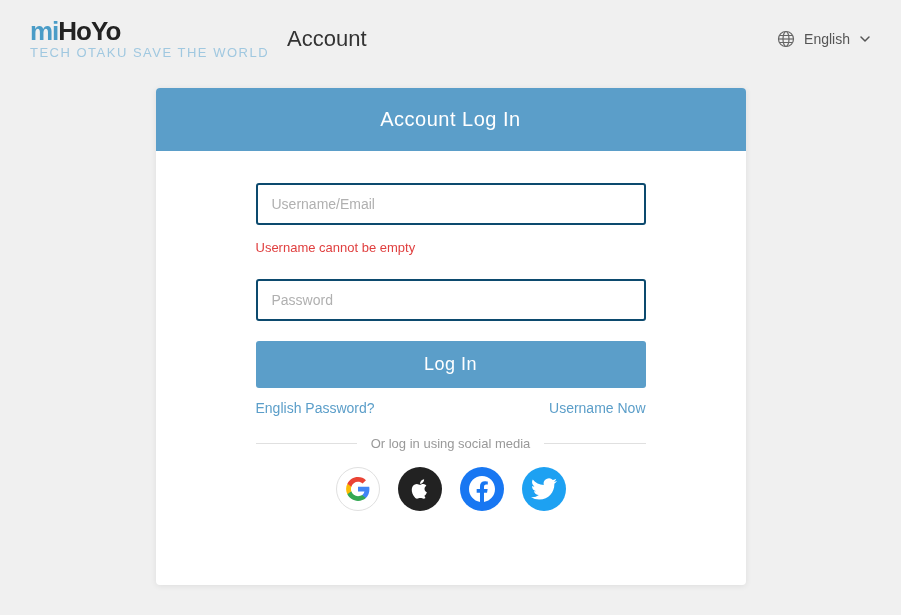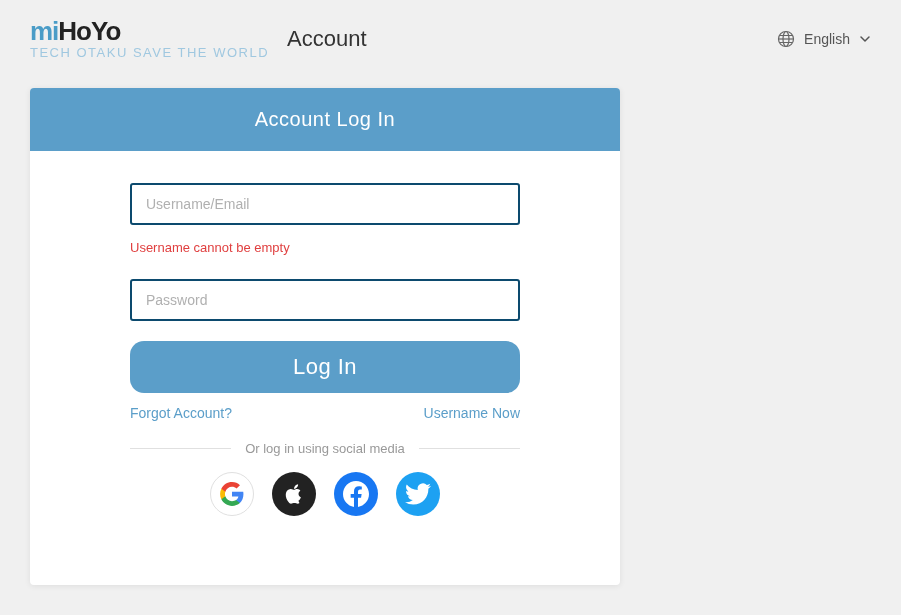--- a/index.html
+++ b/index.html
@@ -65,20 +65,21 @@
       cursor: pointer;
     }
     .globe-icon {
       width: 18px;
       height: 18px;
     }
     
     .main-content {
       flex: 1;
       display: flex;
+      justify-content: center;
       padding: 10px 30px 30px;
     }
     .card {
       background: #fff;
       width: 590px;
       border-radius: 4px;
       overflow: hidden;
       box-shadow: 0 1px 6px rgba(0,0,0,0.08);
     }
     .card-header {
@@ -124,24 +125,24 @@
     .password-group {
       width: 100%;
       margin-top: 10px;
       margin-bottom: 20px;
     }
     .login-button {
       width: 100%;
       padding: 13px;
       background: #5b9ec9;
       color: #fff;
-      font-size: 22px;
+      font-size: 18px;
       font-weight: 500;
       border: none;
-      border-radius: 14px;
+      border-radius: 3px;
       cursor: pointer;
       letter-spacing: 0.5px;
     }
     .links-row {
       width: 100%;
       display: flex;
       justify-content: space-between;
       margin-top: 12px;
     }
     .link-text {
@@ -247,21 +248,21 @@
           <div class="error-text">Username cannot be empty</div>
         </div>
 
         <div class="password-group">
           <input class="input-field" type="password" placeholder="Password" style="">
         </div>
 
         <button class="login-button">Log In</button>
 
         <div class="links-row">
-          <a class="link-text" href="#">Forgot Account?</a>
+          <a class="link-text" href="#">English Password?</a>
           <a class="link-text" href="#">Username Now</a>
         </div>
 
         <div class="divider-row">
           <div class="divider-line"></div>
           <span class="divider-text">Or log in using social media</span>
           <div class="divider-line"></div>
         </div>
 
         <div class="social-icons-row">

